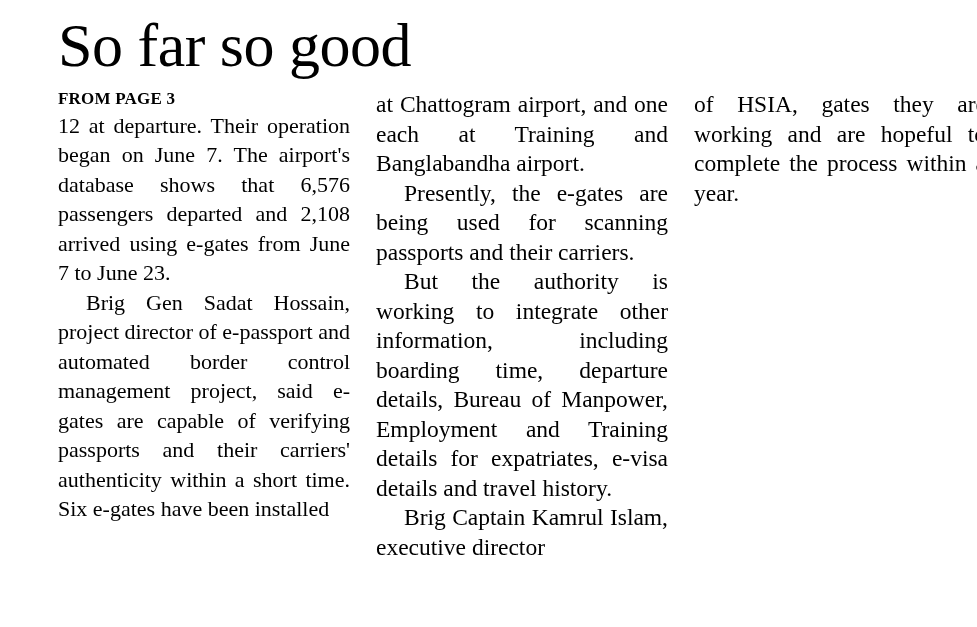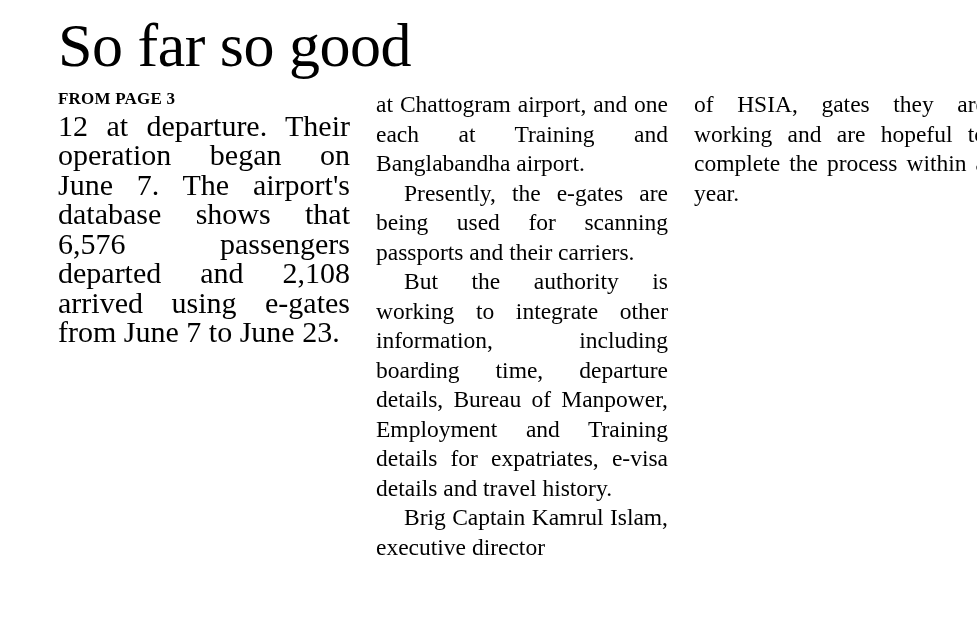--- a/index.html
+++ b/index.html
@@ -45,21 +45,21 @@
   .kicker {
     font-family: "Liberation Serif", serif;
     font-weight: bold;
     font-size: 17px;
     letter-spacing: 0.2px;
     margin-bottom: 2px;
     line-height: 1.1;
   }
   p.para {
     margin: 0;
-    font-size: 30px;
+    font-size: 22px;
     line-height: 29.5px;
     text-align: justify;
     text-justify: inter-word;
     hyphens: none;
   }
   p.indent {
     text-indent: 28px;
     font-family: Liberation Serif, serif;
   }
   .col-2 p.para, .col-3 p.para {
@@ -71,20 +71,21 @@
 
 <div class="page">
 
   <h1 class="headline">So far so good</h1>
 
   <div class="columns">
 
     <div class="col col-1">
       <div class="kicker">FROM PAGE 3</div>
       <p class="para">12 at departure. Their operation began on June 7. The airport's database shows that 6,576 passengers departed and 2,108 arrived using e-gates from June 7 to June 23.</p>
+      <p class="para indent">Brig Gen Sadat Hossain, project director of e-passport and automated border control management project, said e-gates are capable of verifying passports and their carriers' authenticity within a short time. Six e-gates have been installed</p>
     </div>
 
     <div class="col col-2">
       <p class="para">at Chattogram airport, and one each at Training and Banglabandha airport.</p>
       <p class="para indent">Presently, the e-gates are being used for scanning passports and their carriers.</p>
       <p class="para indent">But the authority is working to integrate other information, including boarding time, departure details, Bureau of Manpower, Employment and Training details for expatriates, e-visa details and travel history.</p>
       <p class="para indent">Brig Captain Kamrul Islam, executive director</p>
     </div>
 
     <div class="col col-3">

